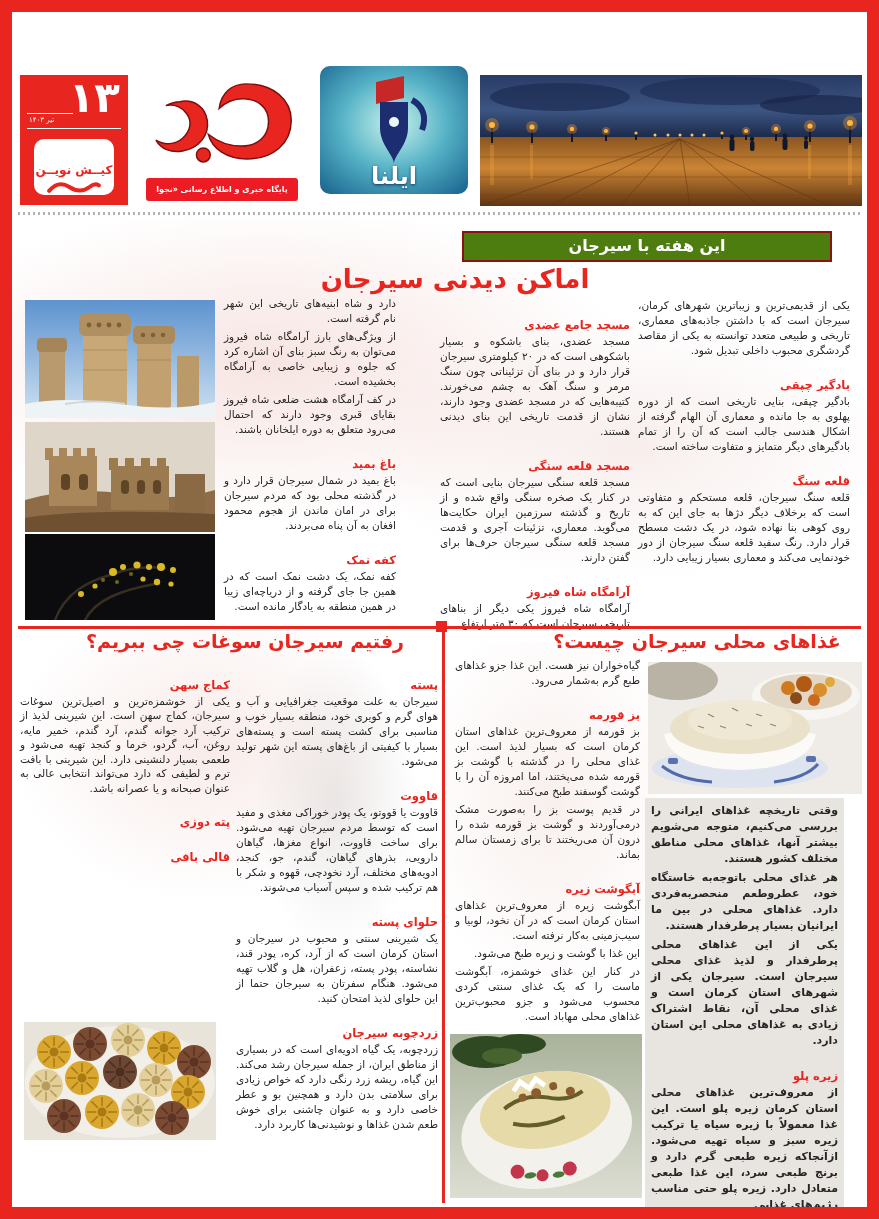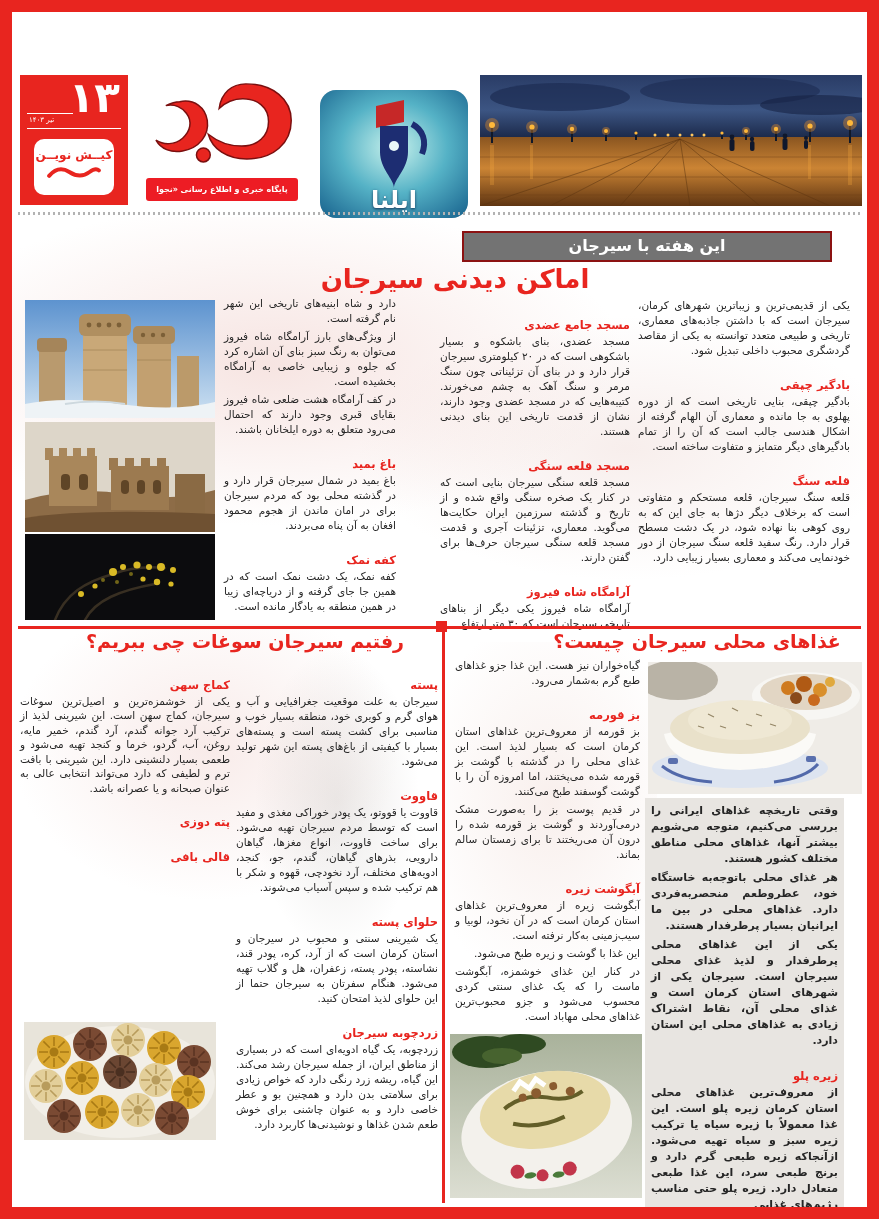--- a/index.html
+++ b/index.html
@@ -17,34 +17,34 @@
  background:radial-gradient(80% 60% at 50% 40%,rgba(236,210,202,.35),rgba(255,255,255,0) 80%)}
 .wash-wm{left:225px;top:636px;width:200px;height:340px;
  background:radial-gradient(55% 60% at 50% 45%,rgba(120,108,100,.14),rgba(255,255,255,0) 75%)}
 
 .pagebox{left:8px;top:63px;width:108px;height:130px;background:#e8251f}
 .pnum{position:absolute;right:8px;top:-2px;color:#fff;font-size:42px;font-weight:bold;line-height:50px;direction:rtl}
 .pline{position:absolute;background:#fff;height:1px}
 .l1{left:7px;top:38px;width:46px}
 .l2{left:7px;top:53px;width:94px}
 .pdate{position:absolute;left:9px;top:41px;color:#fff;font-size:7px;direction:rtl}
-.kish{position:absolute;left:14px;top:64px;width:80px;height:56px;background:#fff;border-radius:10px;text-align:center;padding-top:9px}
+.kish{position:absolute;left:14px;top:64px;width:80px;height:56px;background:#fff;border-radius:10px;text-align:center;padding-top:24px}
 .kishname{color:#e8251f;font-weight:bold;font-size:12px;direction:rtl}
 .kishwave{width:56px;height:18px;margin-top:1px}
 .nojva{left:140px;top:62px;width:158px;height:102px}
 .nbanner{left:134px;top:166px;width:152px;height:23px;background:#ed1c24;border-radius:3px;color:#fff;
  font-size:8px;font-weight:bold;text-align:center;line-height:23px;direction:rtl}
-.ilna{left:308px;top:78px;width:148px;height:128px;border-radius:16px;overflow:hidden}
+.ilna{left:308px;top:54px;width:148px;height:128px;border-radius:10px;overflow:hidden}
 .ilnaname{position:absolute;left:0;right:0;bottom:4px;text-align:center;color:#fff;font-weight:bold;font-size:24px;
  text-shadow:0 1px 3px rgba(0,10,50,.7);direction:rtl}
 .pier{left:468px;top:63px;width:382px;height:131px}
 .dots{left:6px;top:200px;width:843px;height:3px;
  background-image:repeating-linear-gradient(90deg,#b3b3b3 0 2px,transparent 2px 5px)}
 
-.week{left:450px;top:219px;width:370px;height:31px;background:#737373;border:2px solid #8c1212;color:#fff;
+.week{left:450px;top:219px;width:370px;height:31px;background:#4d7c0f;border:2px solid #8c1212;color:#fff;
  font-weight:bold;font-size:16px;text-align:center;line-height:26px;direction:rtl}
 .art-title{position:absolute;direction:rtl;text-align:center;color:#e8251f;font-weight:bold}
 .t-lg{font-size:26px}
 .t-md{font-size:19px}
 .hrule{left:6px;top:614px;width:843px;height:3px;background:#e8251f}
 .hsq{left:424px;top:609px;width:11px;height:11px;background:#e8251f}
 .vrule{left:430px;top:614px;width:3px;height:577px;background:#e8251f}
 
 .col{position:absolute;direction:rtl;text-align:justify;font-size:10.5px;line-height:15px;color:#262626}
 .col .para{margin:0 0 3px}

